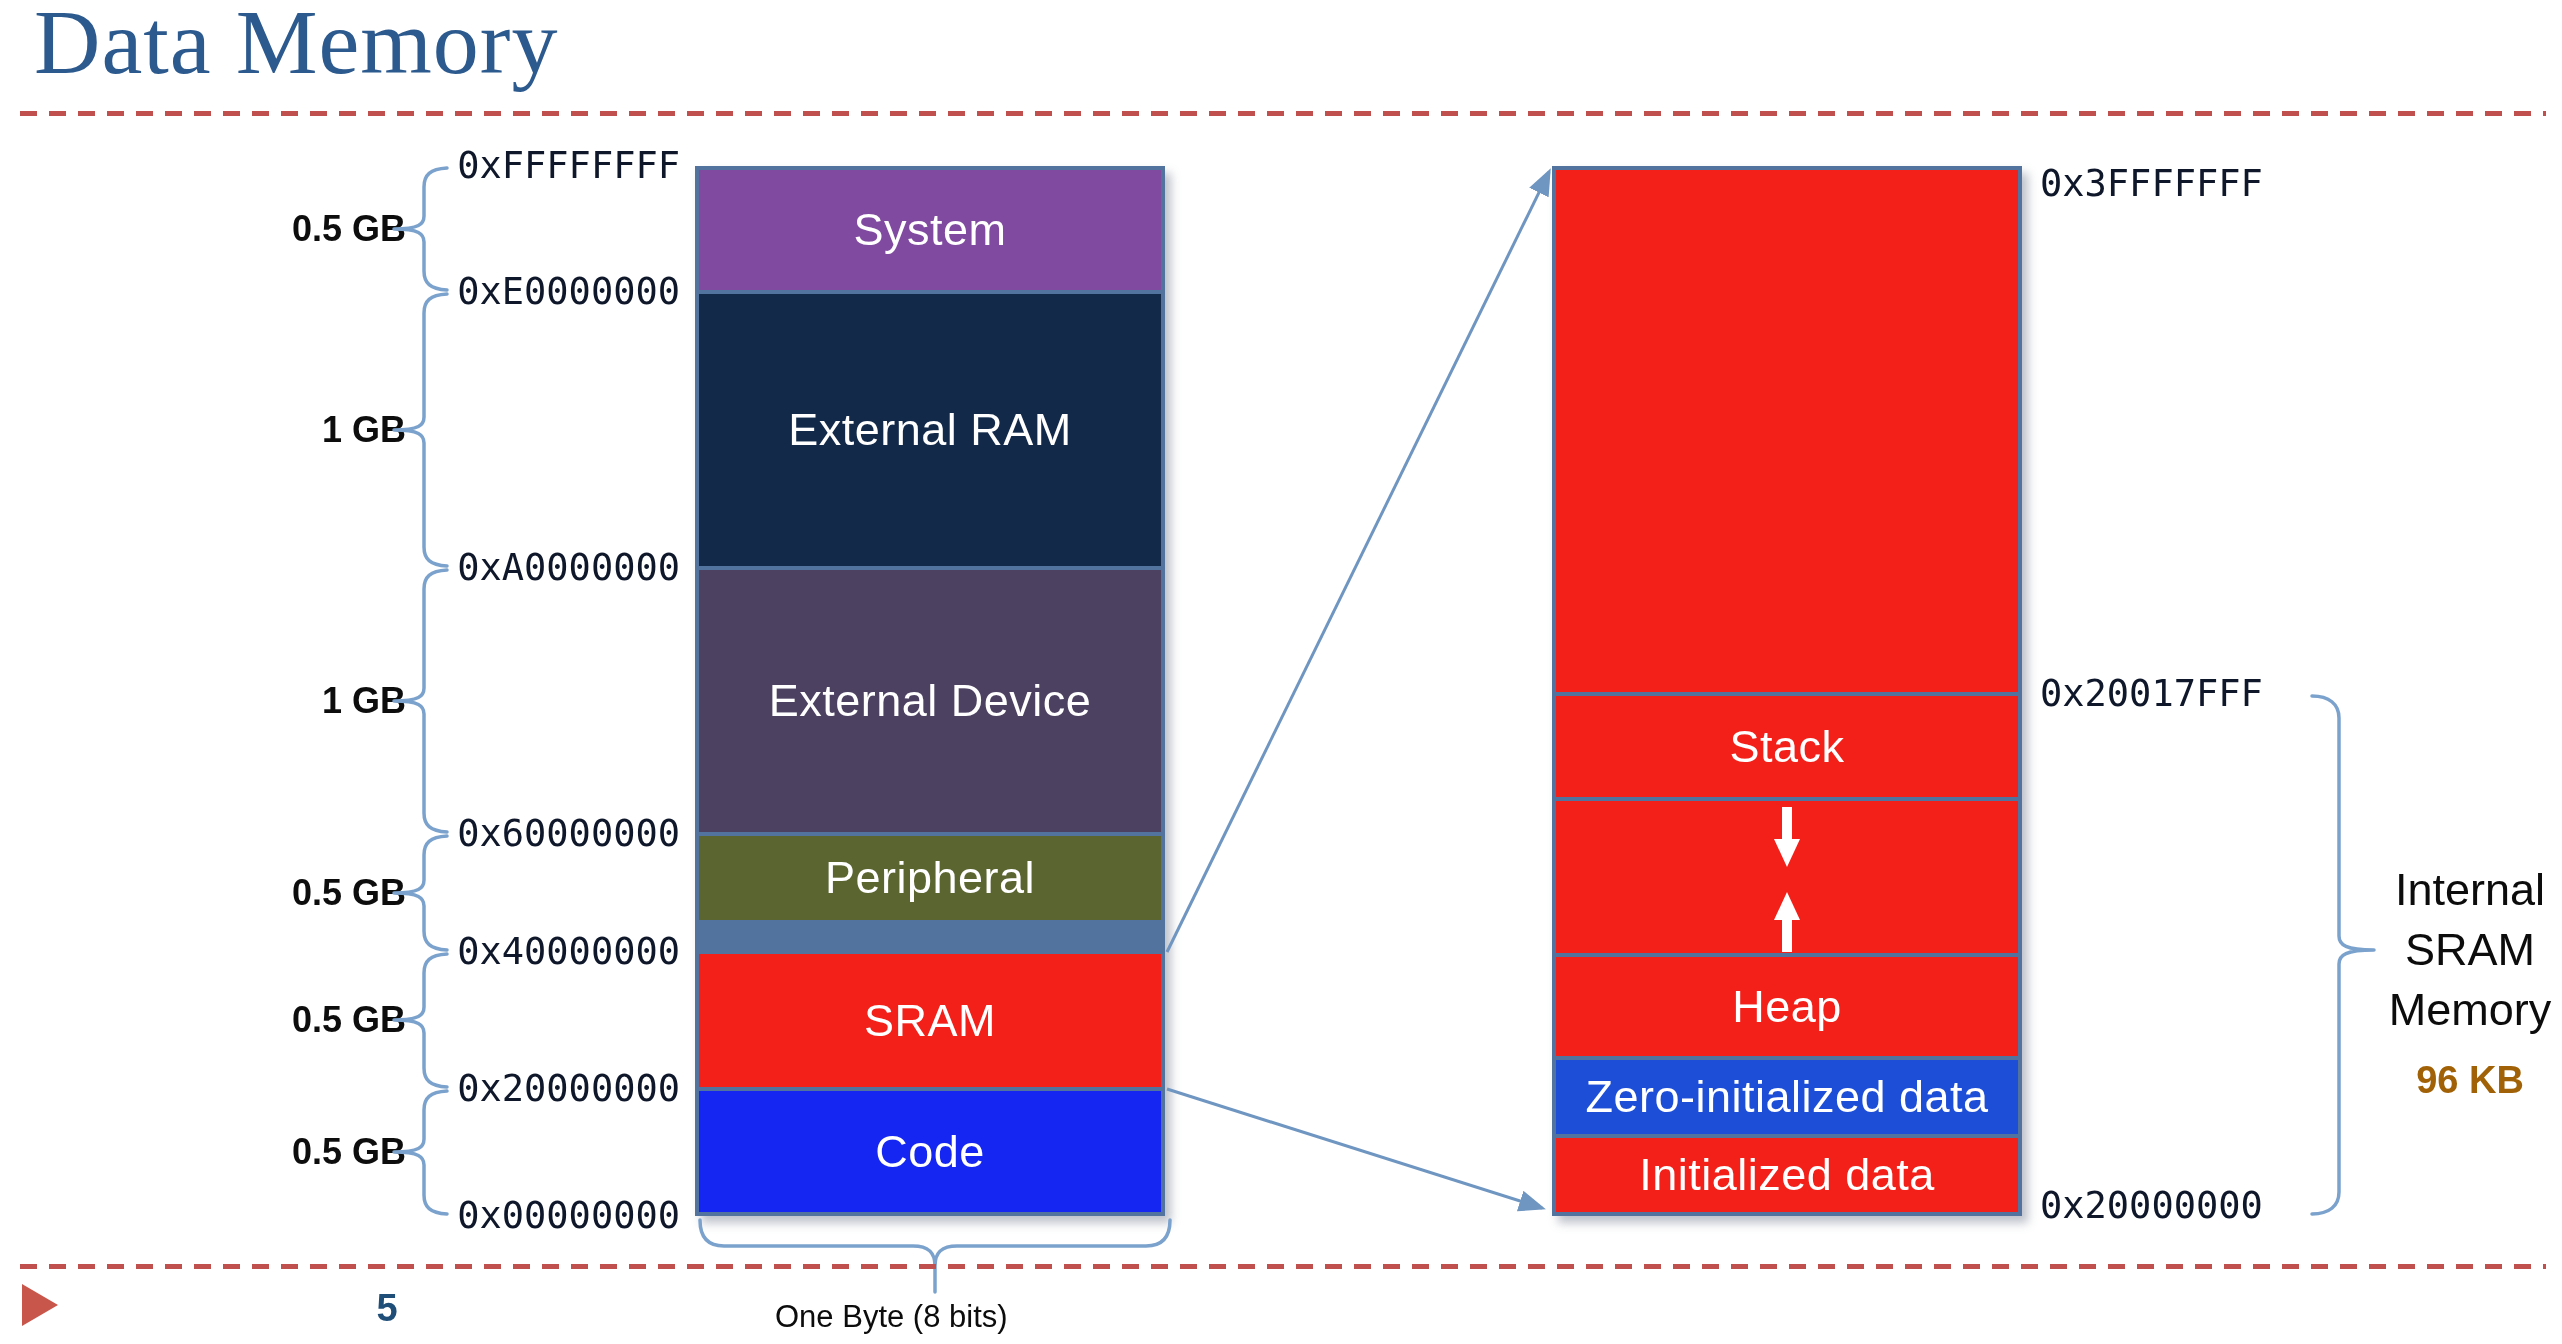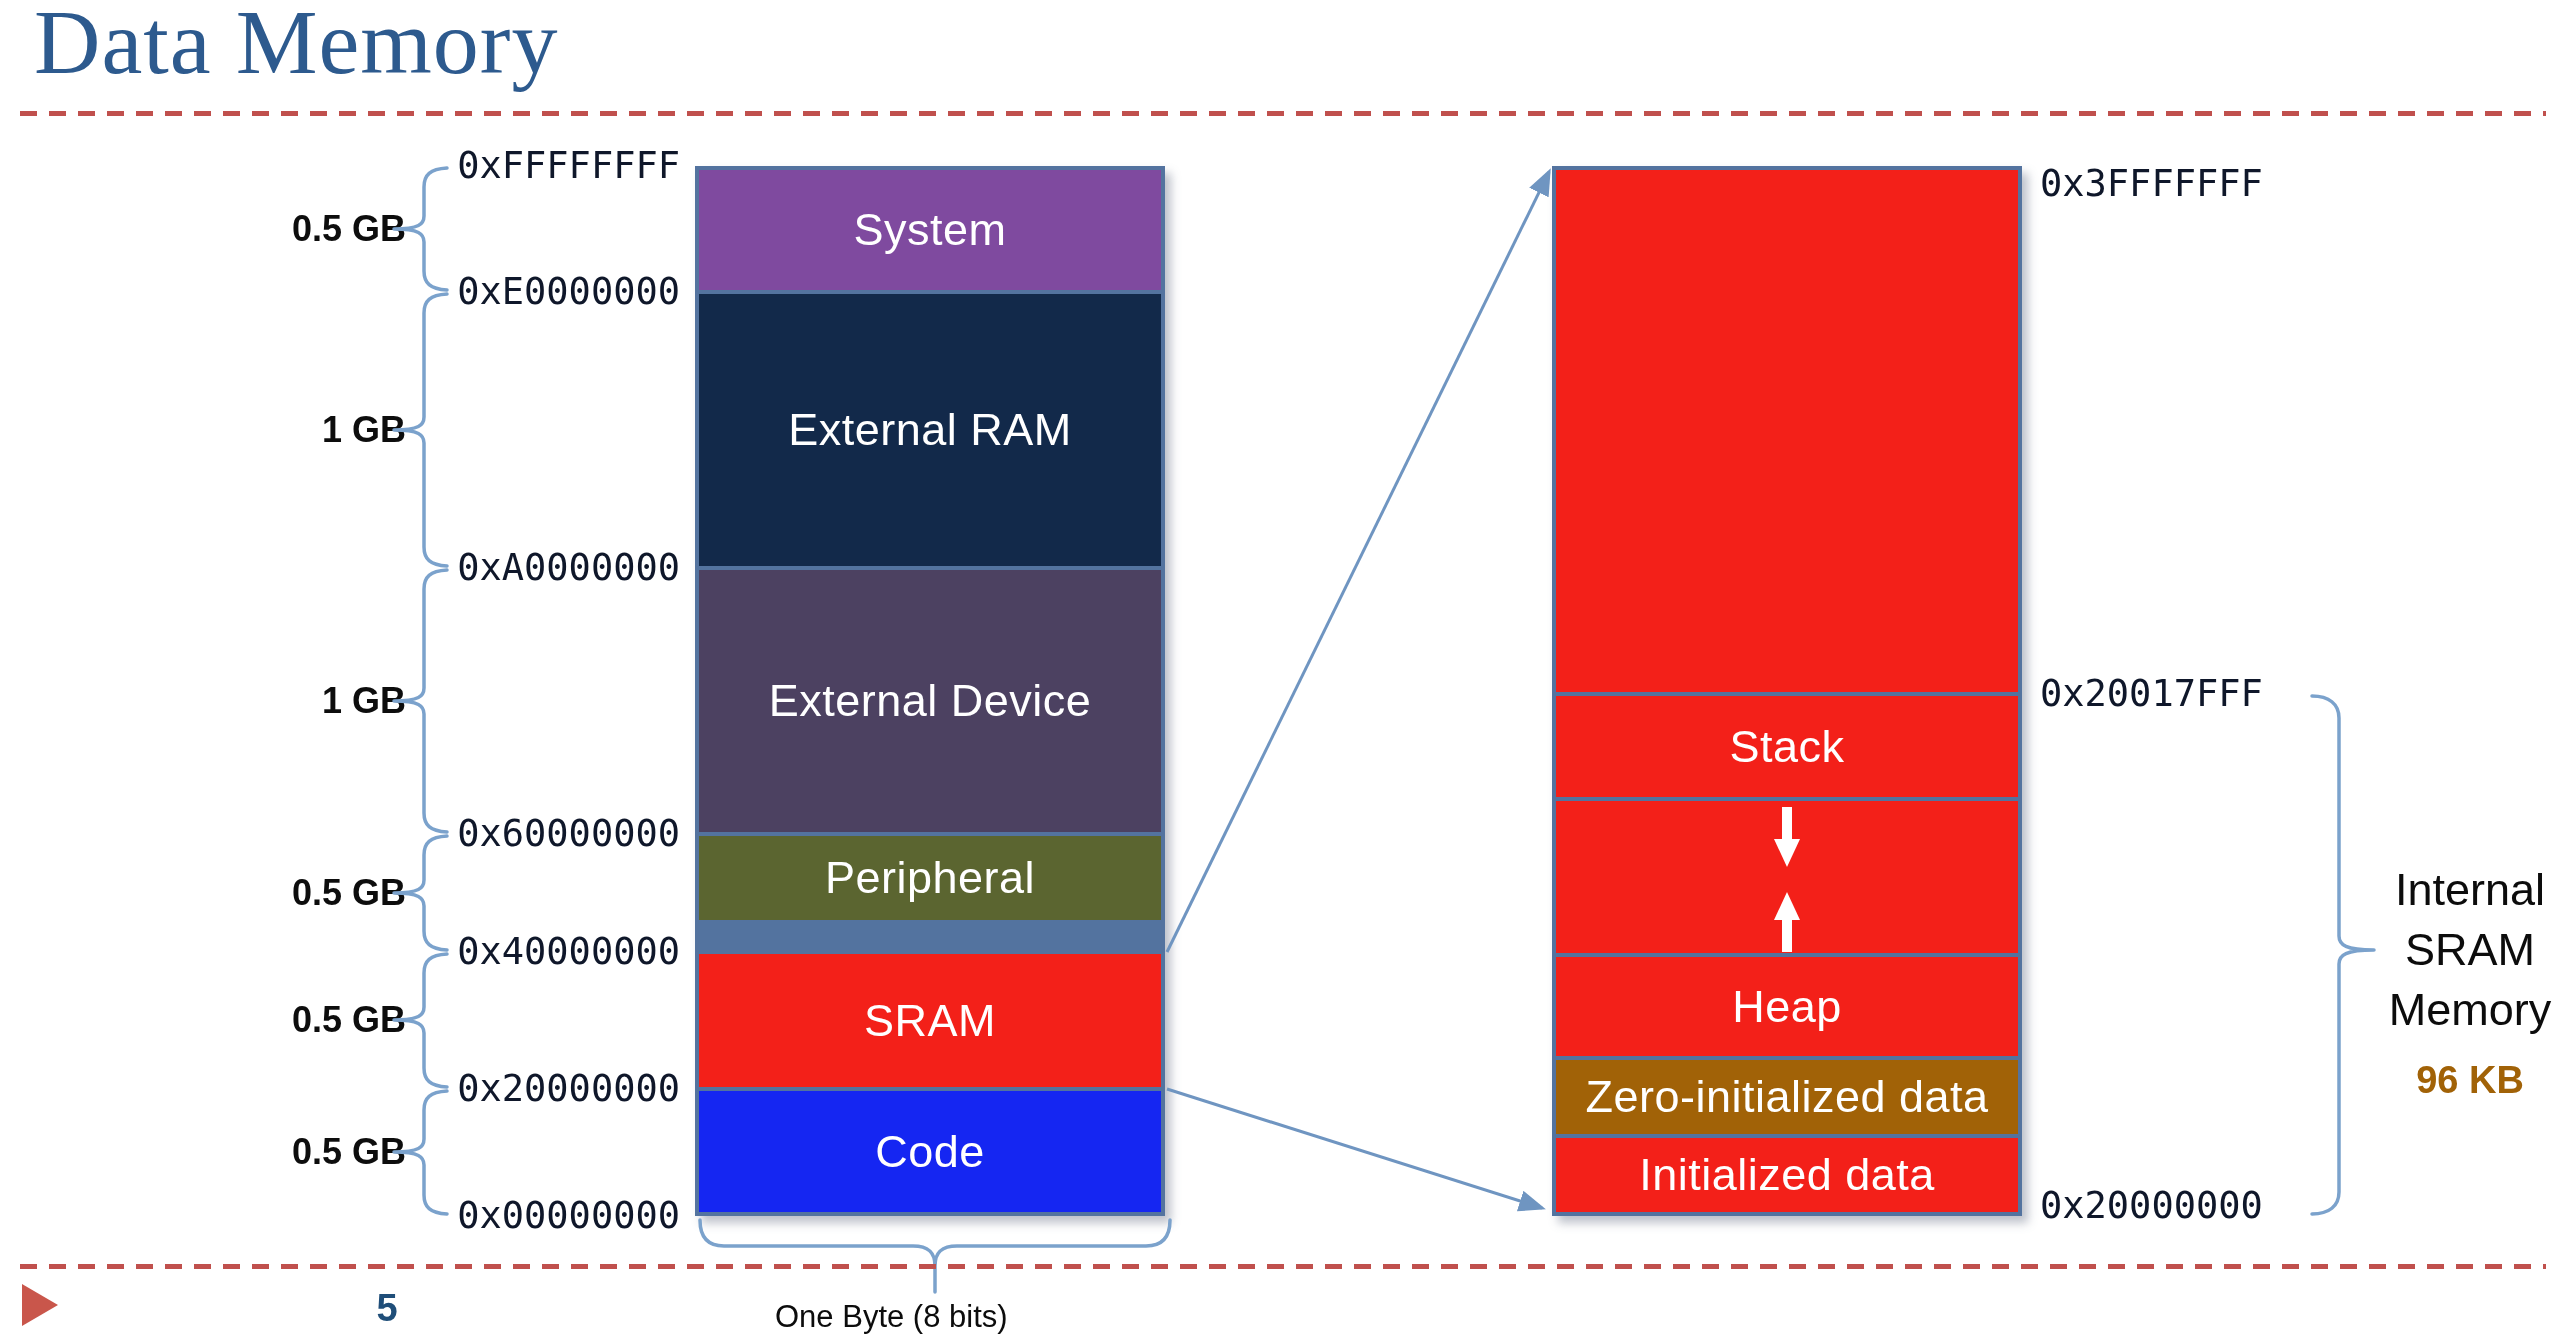--- a/index.html
+++ b/index.html
@@ -98,21 +98,21 @@
         <polygon points="7,32 33,32 20,60" fill="#ffffff"></polygon>
       </svg>
       <svg class="garrow garrow-up" width="40" height="62">
         <polygon points="20,2 7,30 33,30" fill="#ffffff"></polygon>
         <rect x="15" y="28" width="10" height="34" fill="#ffffff"></rect>
       </svg>
     </div>
     <div class="blk" style="top: 791px; height: 99px; background-color: rgb(243, 32, 25);">
         <span>Heap</span>
       </div>
-    <div class="blk" style="top: 894px; height: 74px; background-color: #a16207;">
+    <div class="blk" style="top: 894px; height: 74px; background-color: #1d4ed8;">
         <span>Zero-initialized data</span>
       </div>
     <div class="blk" style="top: 972px; height: 74px; background-color: rgb(243, 32, 25);">
         <span>Initialized data</span>
       </div>
   </div>
 
   <div class="addr addr-right" style="top:160px">0x3FFFFFFF</div>
   <div class="addr addr-right" style="top:670px">0x20017FFF</div>
   <div class="addr addr-right" style="top:1182px">0x20000000</div>

